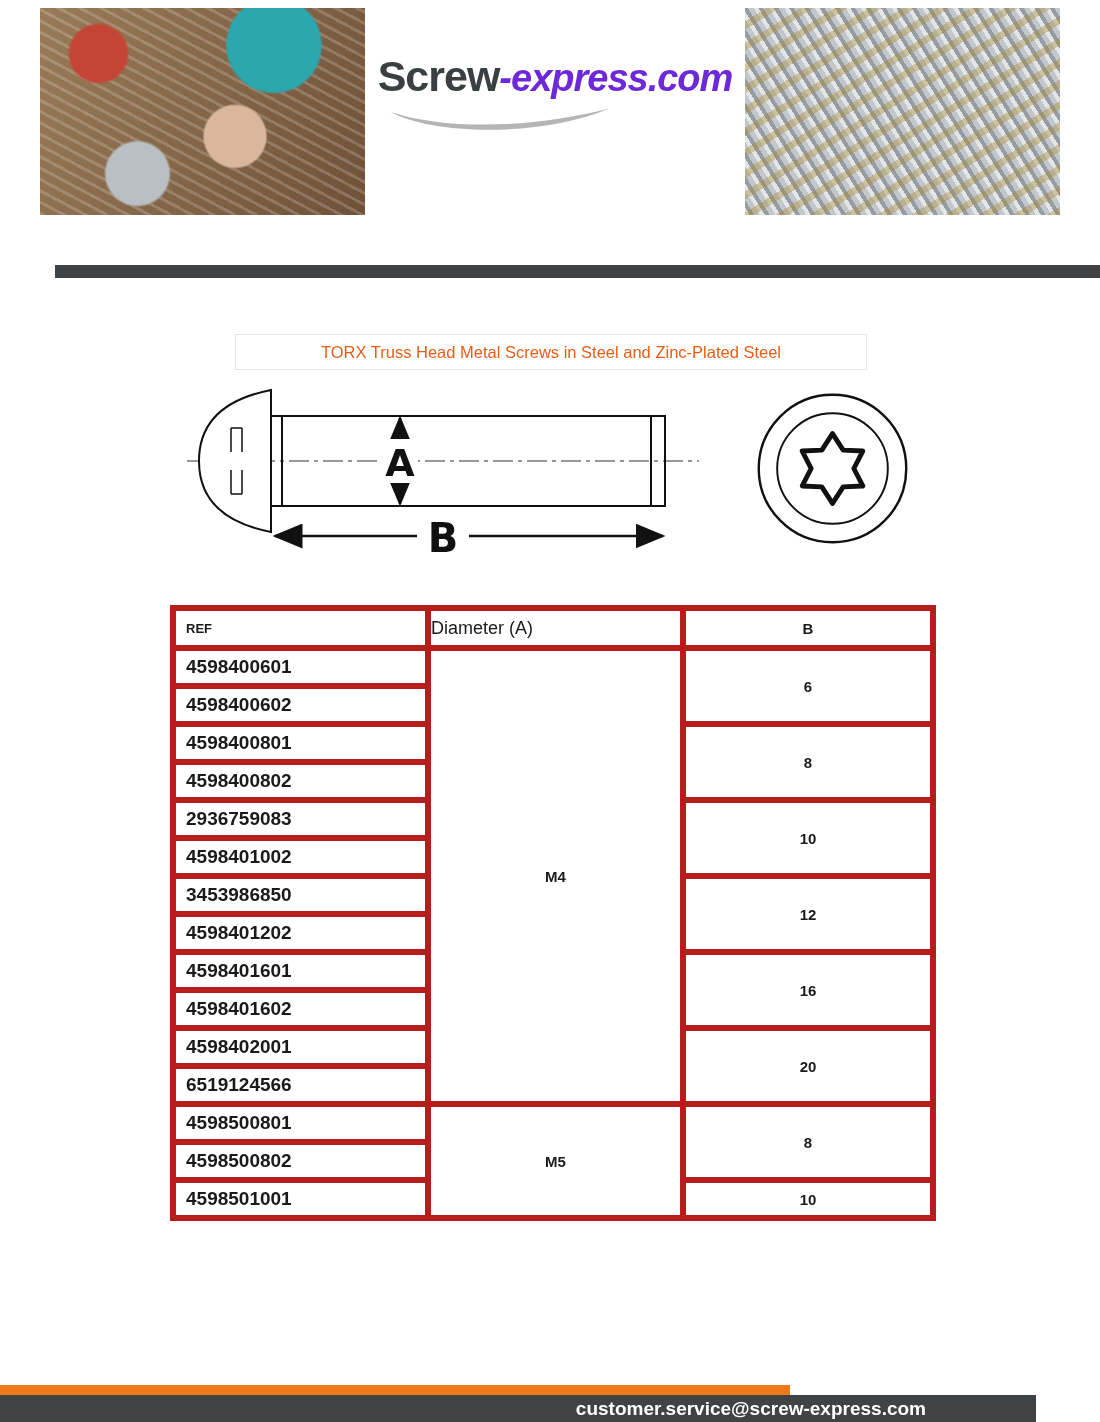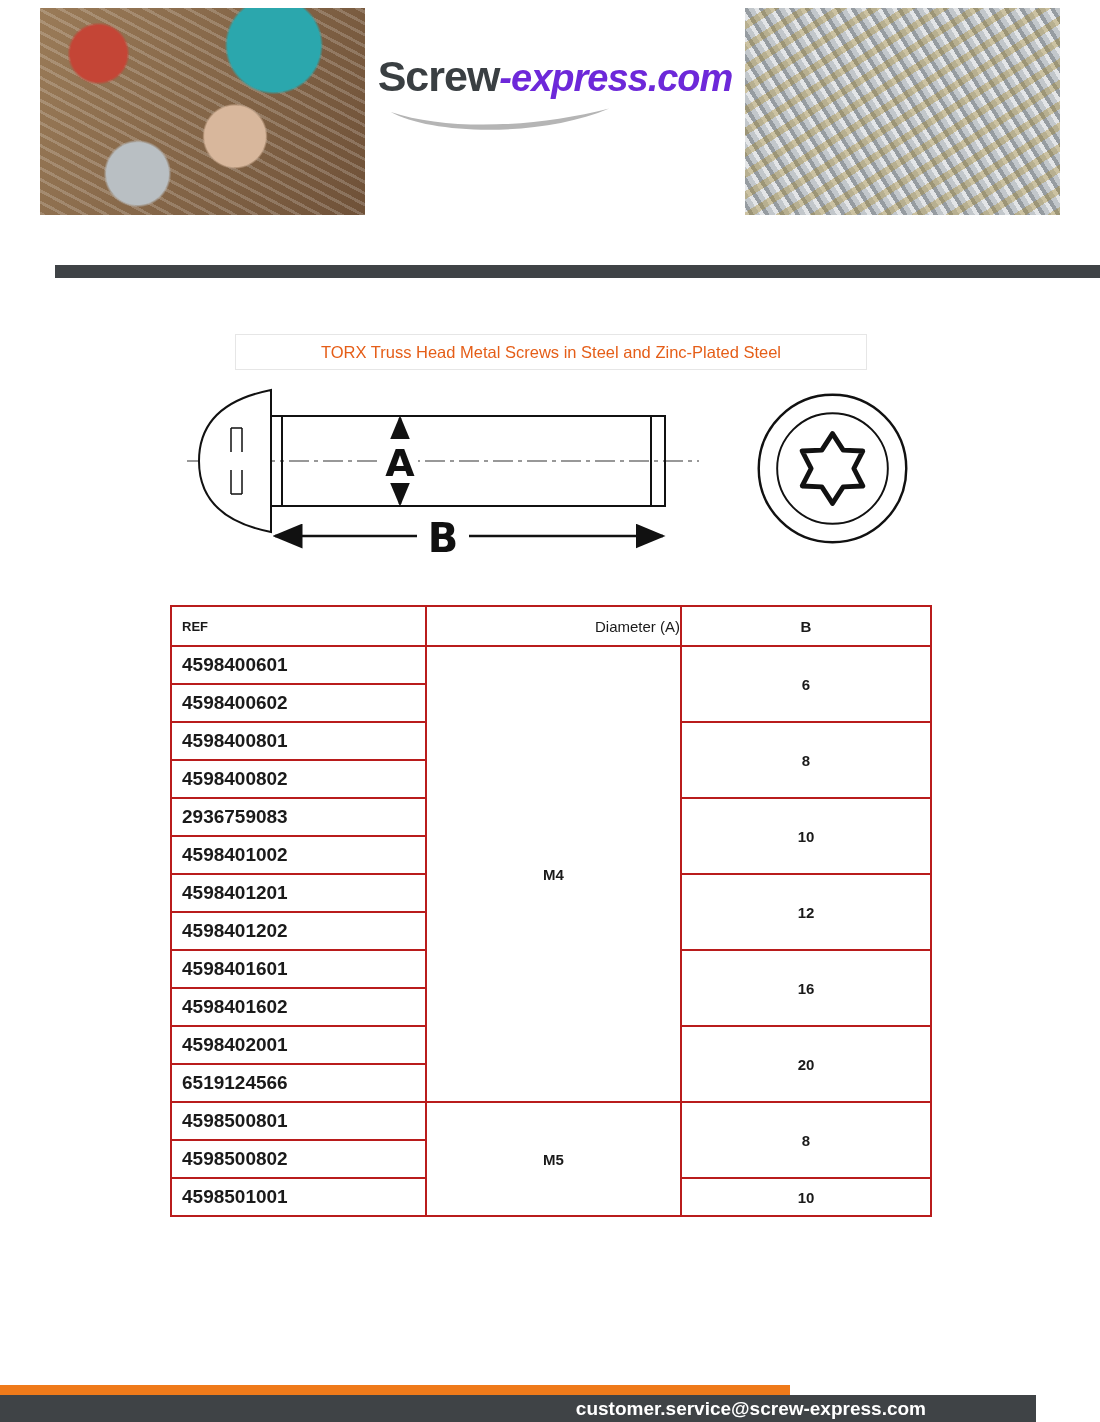--- a/index.html
+++ b/index.html
@@ -63,28 +63,28 @@
   .drawing{
     position:absolute;left:150px;top:368px;width:800px;height:200px;
     display:flex;align-items:center;justify-content:center;gap:45px;
   }
   
   .ref-table{
     position:absolute;left:170px;top:605px;width:760px;
     border-collapse:collapse;table-layout:fixed;
     color:#1a1a1a;
   }
-  .ref-table th,.ref-table td{border:2px solid #b91c1c;padding:0;margin-left:11px;}
+  .ref-table th,.ref-table td{border:6px solid #b91c1c;padding:0;margin-left:11px;}
   .ref-table col.c-ref{width:255px;}
   .ref-table col.c-dia{width:255px;}
   .ref-table col.c-b{width:250px;}
   .ref-table tr{height:38px;}
   .ref-table tr.head-row{height:40px;}
   th.ref-h{text-align:left;padding-left:10px;font-size:13px;font-weight:bold;}
-  th.dia-h{text-align:right;font-size:15px;font-weight:normal;}
+  th.dia-h{text-align:left;font-size:18px;font-weight:normal;}
   th.b-h{text-align:center;font-size:15px;font-weight:bold;}
   td.ref{font-weight:bold;font-size:19px;padding-left:10px;text-align:left;}
   td.dia,td.bval{text-align:center;font-weight:bold;font-size:15px;}
   
   .footer-orange{
     position:absolute;left:0;bottom:23px;width:790px;height:14px;background:#ef7a1a;
   }
   .footer-gray{
     position:absolute;left:0;bottom:0;width:1036px;height:27px;background:#3f4346;
     color:#fff;font-size:19px;font-weight:bold;line-height:27px;
@@ -182,21 +182,21 @@
         <td class="ref">4598400802</td>
       </tr>
       <tr>
         <td class="ref">2936759083</td>
         <td class="bval" rowspan="2">10</td>
       </tr>
       <tr>
         <td class="ref">4598401002</td>
       </tr>
       <tr>
-        <td class="ref">4598401201</td>
+        <td class="ref">3453986850</td>
         <td class="bval" rowspan="2">12</td>
       </tr>
       <tr>
         <td class="ref">4598401202</td>
       </tr>
       <tr>
         <td class="ref">4598401601</td>
         <td class="bval" rowspan="2">16</td>
       </tr>
       <tr>

